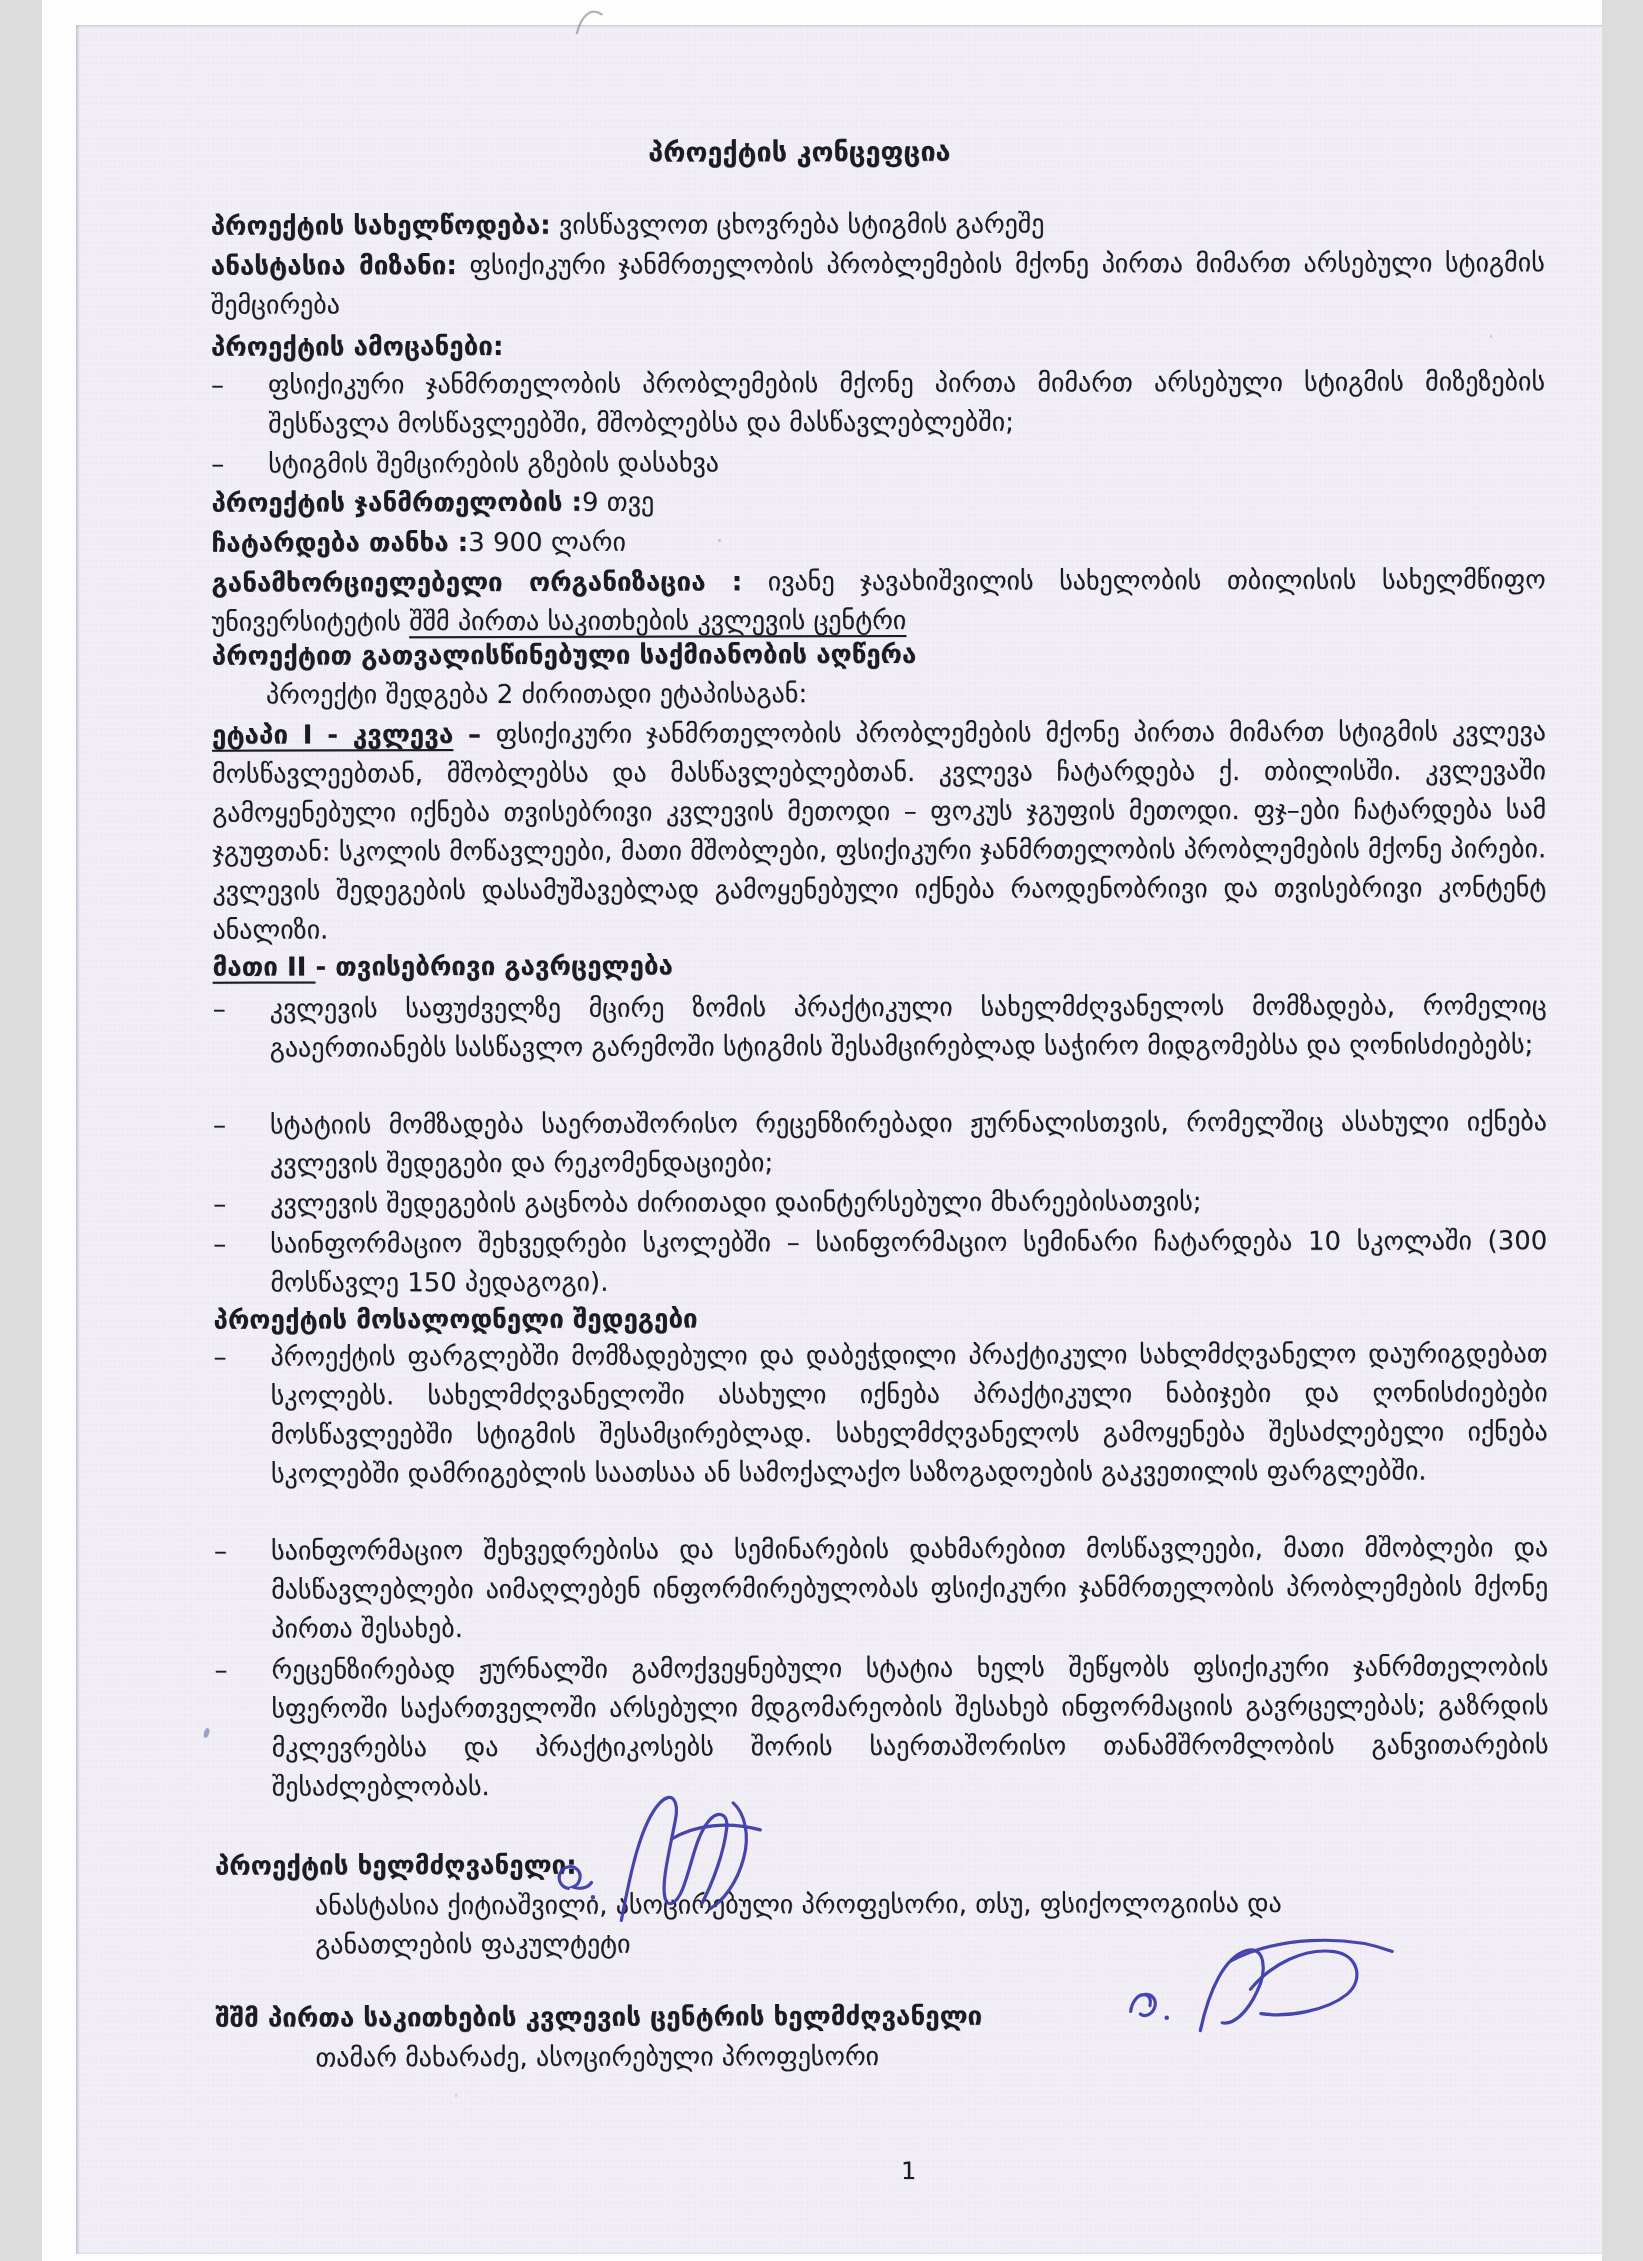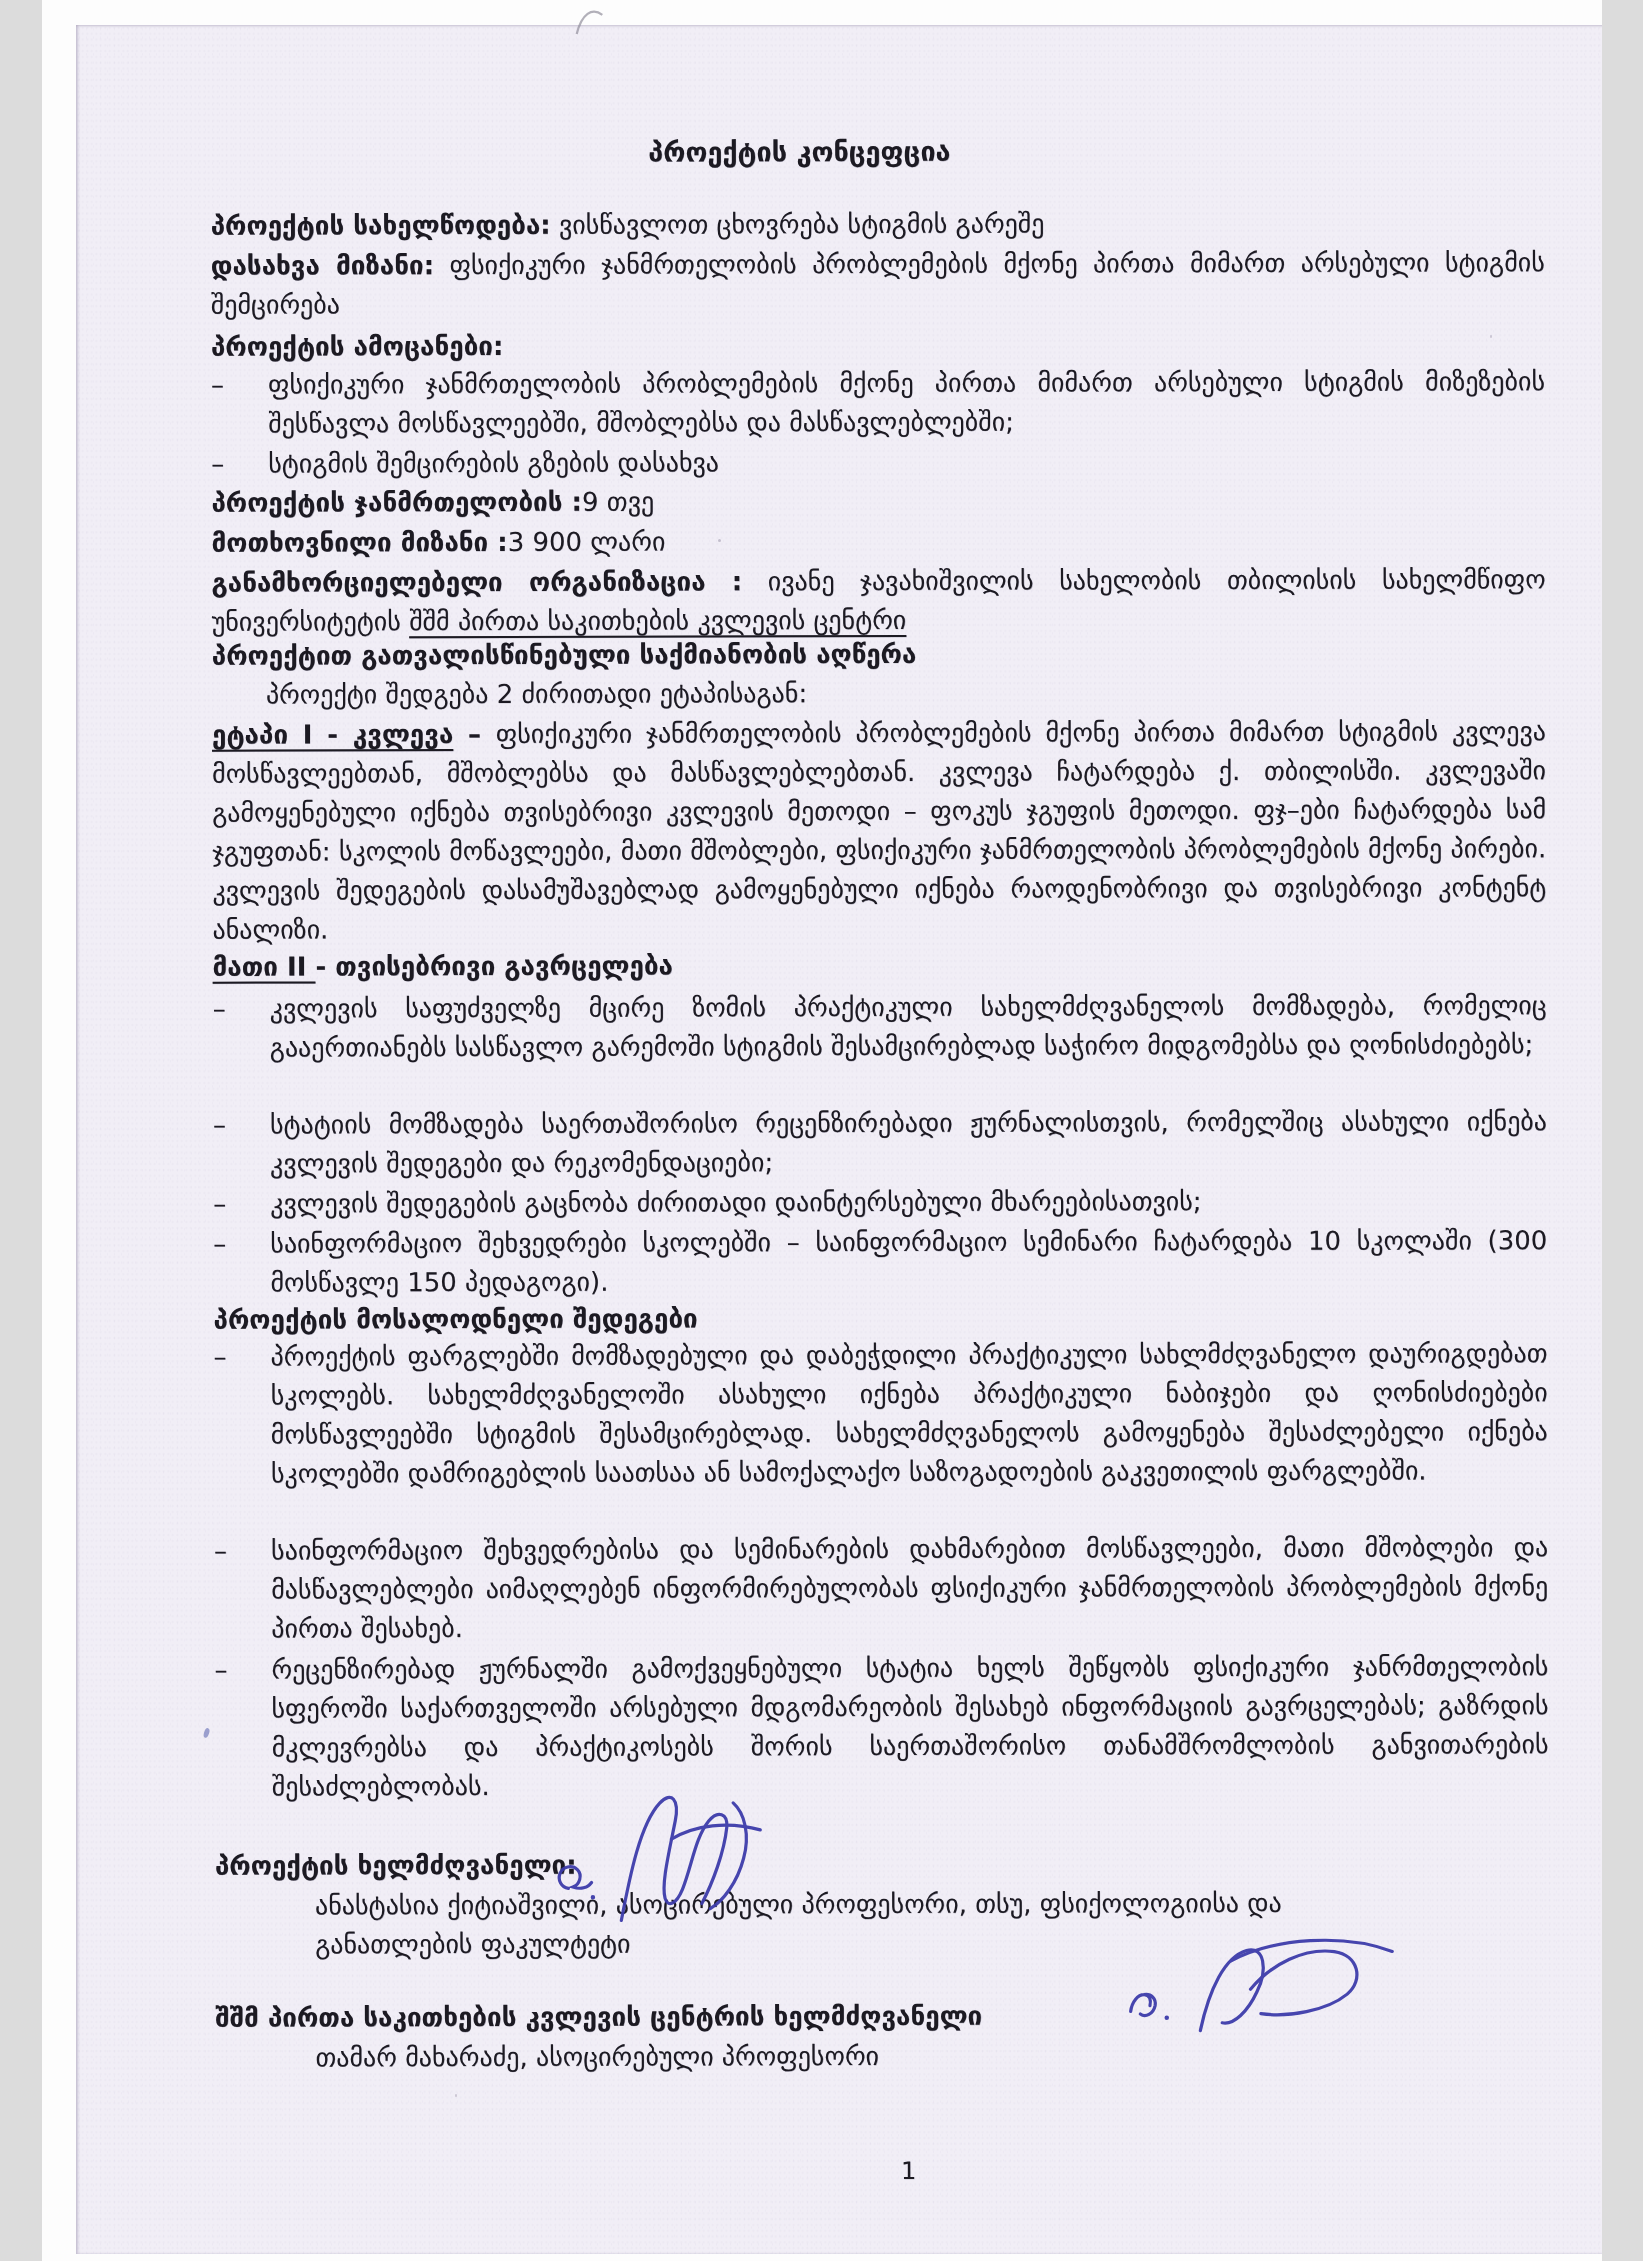--- a/index.html
+++ b/index.html
@@ -55,40 +55,40 @@
 
   <div class="content">
 
     <div class="title">პროექტის კონცეფცია</div>
 
     <div class="blk justify" style="top:205px">
       <span class="b">პროექტის სახელწოდება:</span><span> ვისწავლოთ ცხოვრება სტიგმის გარეშე</span>
     </div>
 
     <div class="blk justify" style="top:245px">
-      <span class="b">დასახვა მიზანი:</span><span> ფსიქიკური ჯანმრთელობის პრობლემების მქონე პირთა მიმართ არსებული სტიგმის შემცირება</span>
+      <span class="b">ანასტასია მიზანი:</span><span> ფსიქიკური ჯანმრთელობის პრობლემების მქონე პირთა მიმართ არსებული სტიგმის შემცირება</span>
     </div>
 
     <div class="blk b" style="top:326px">პროექტის ამოცანები:</div>
 
     <div class="blk bullet" style="top:364px">
       <span class="dash">–</span>
       <span class="btext">ფსიქიკური ჯანმრთელობის პრობლემების მქონე პირთა მიმართ არსებული სტიგმის მიზეზების შესწავლა მოსწავლეებში, მშობლებსა და მასწავლებლებში;</span>
     </div>
     <div class="blk bullet" style="top:443px">
       <span class="dash">–</span>
       <span class="btext">სტიგმის შემცირების გზების დასახვა</span>
     </div>
 
     <div class="blk" style="top:482px">
       <span class="b">პროექტის ჯანმრთელობის :</span><span>9 თვე</span>
     </div>
 
     <div class="blk" style="top:522px">
-      <span class="b">მოთხოვნილი მიზანი :</span><span>3 900 ლარი</span>
+      <span class="b">ჩატარდება თანხა :</span><span>3 900 ლარი</span>
     </div>
 
     <div class="blk justify" style="top:562px">
       <span class="b">განამხორციელებელი ორგანიზაცია :</span><span> ივანე ჯავახიშვილის სახელობის თბილისის სახელმწიფო უნივერსიტეტის </span><span class="u">შშმ პირთა საკითხების კვლევის ცენტრი</span>
     </div>
 
     <div class="blk b" style="top:635px">პროექტით გათვალისწინებული საქმიანობის აღწერა</div>
 
     <div class="blk indent" style="top:674px">პროექტი შედგება  2 ძირითადი ეტაპისაგან:</div>
 

